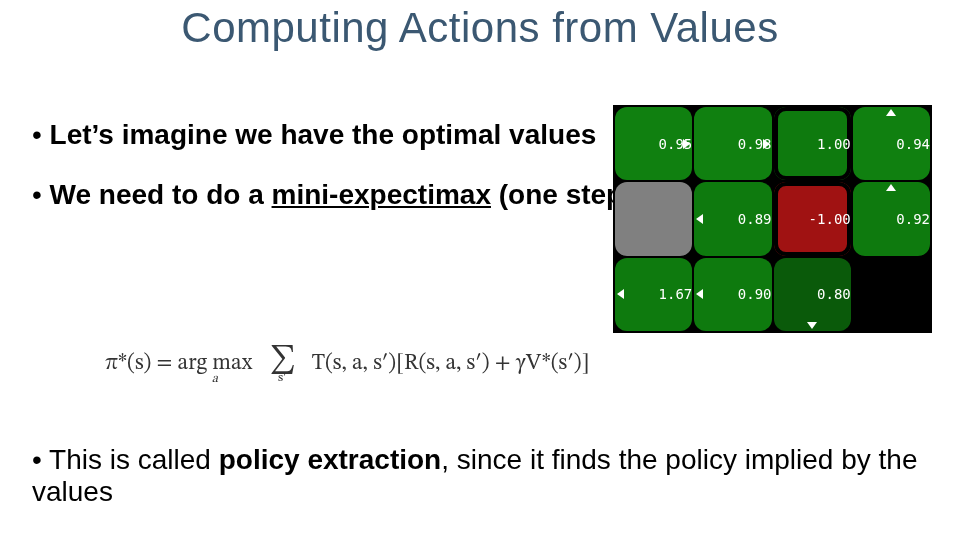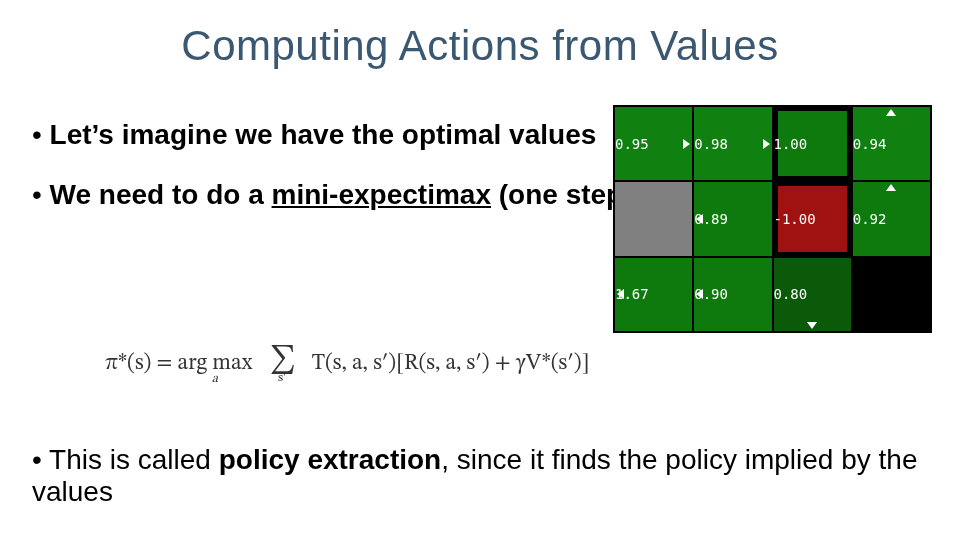--- a/index.html
+++ b/index.html
@@ -12,21 +12,21 @@
     overflow: hidden;
   }
   .slide {
     position: relative;
     width: 960px;
     height: 540px;
     box-sizing: border-box;
   }
   .title {
     position: absolute;
-    top: 22px;
+    top: 4px;
     left: 0;
     width: 100%;
     text-align: center;
     font-size: 42px;
     color: #3b5872;
     letter-spacing: 0.5px;
   }
   .body {
     position: absolute;
     top: 105px;
@@ -85,24 +85,25 @@
     grid-template-columns: repeat(4, 1fr);
     grid-template-rows: repeat(3, 1fr);
     gap: 2px;
     width: 100%;
     height: 100%;
   }
   .cell {
     position: relative;
     display: flex;
     align-items: center;
-    justify-content: flex-start;
+    justify-content: flex-end;
     font-family: "Consolas", "Menlo", monospace;
     font-size: 14px;
     color: #ffffff;
+    border-radius: 12px;
   }
   .green  { background: #0e7a0e; }
   .green2 { background: #108010; }
   .dark   { background: #0a5a0a; }
   .term-g { background: #0e7a0e; box-shadow: inset 0 0 0 4px #000; }
   .term-r { background: #a01212; box-shadow: inset 0 0 0 4px #000; }
   .wall   { background: #808080; }
   .arrow {
     position: absolute;
     width: 0; height: 0;

